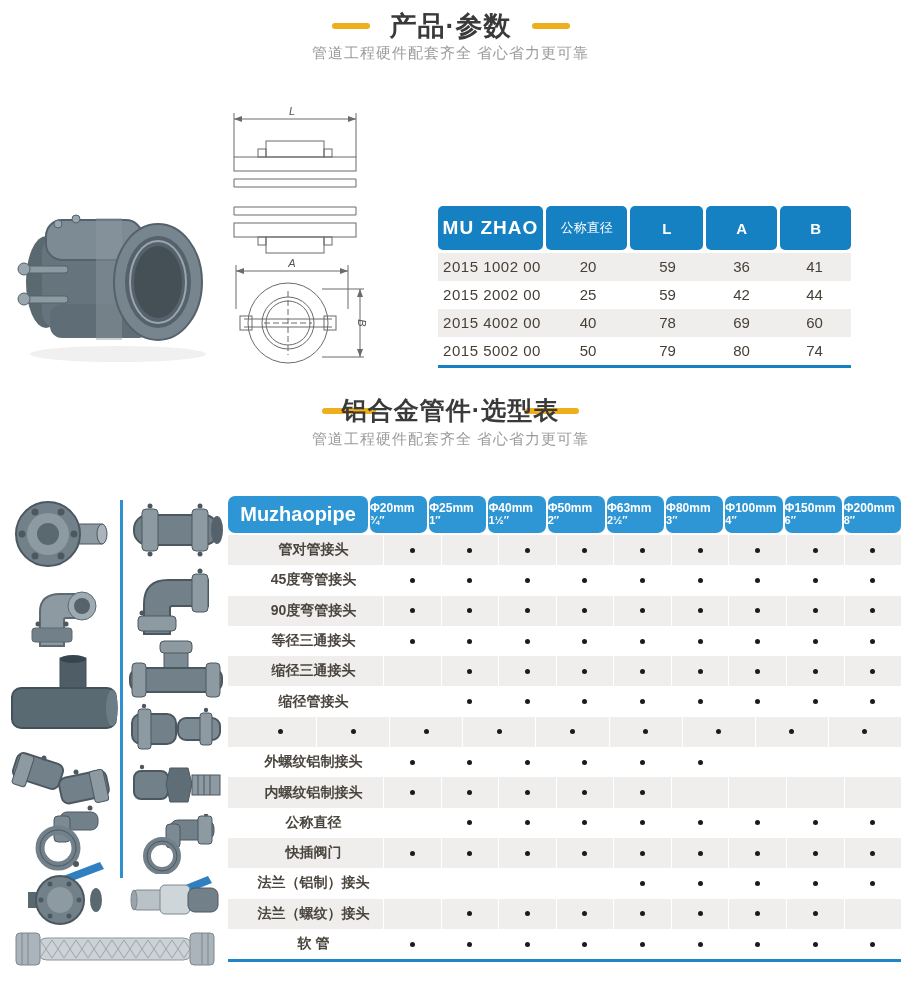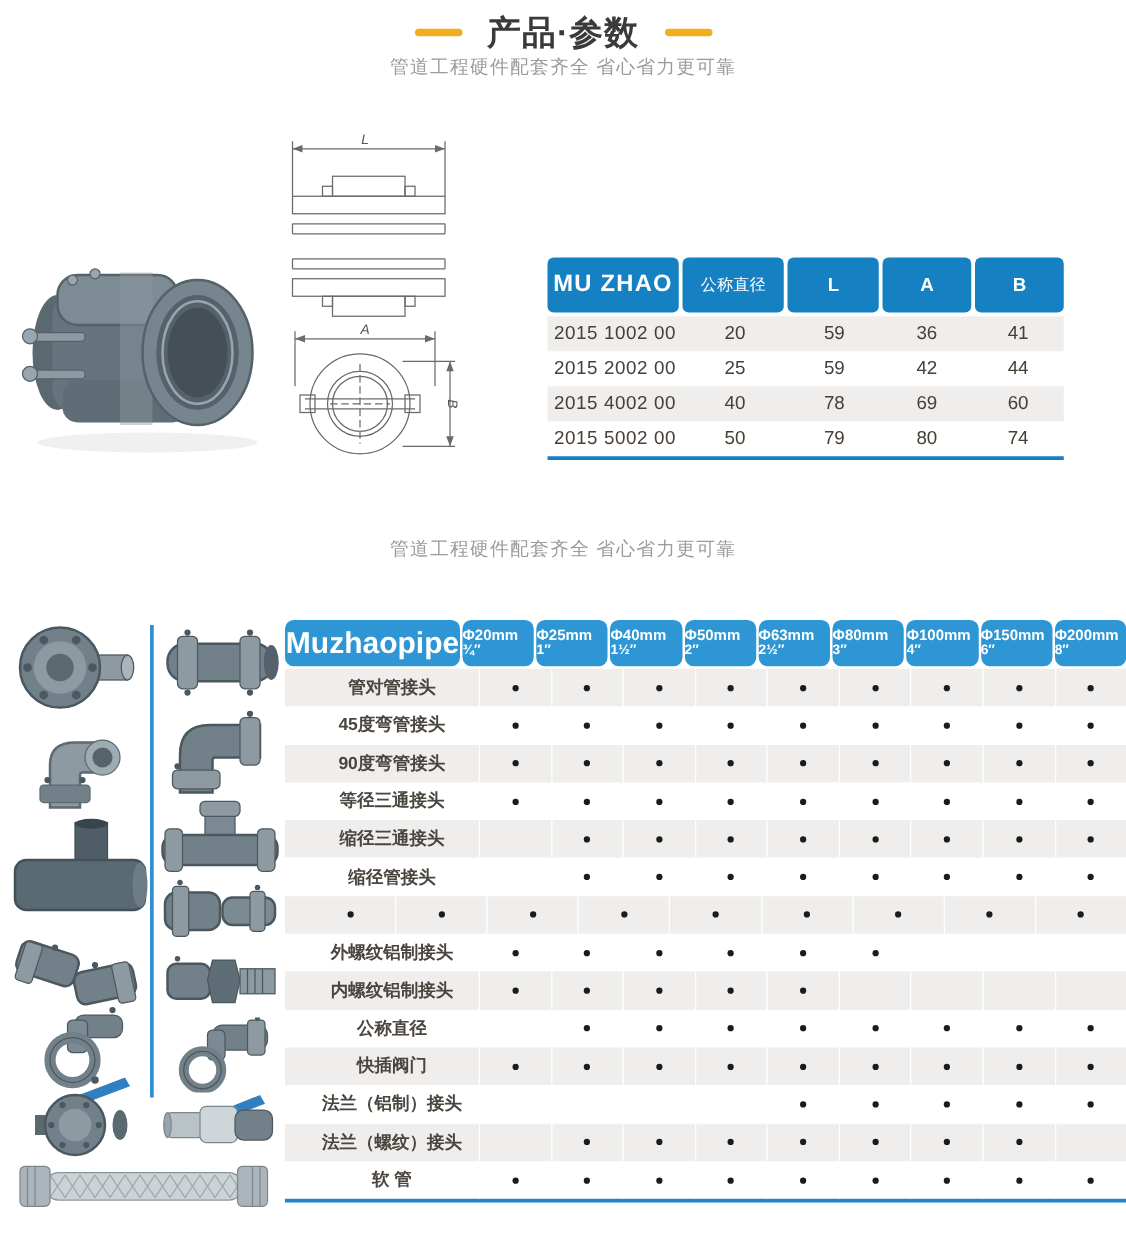--- a/index.html
+++ b/index.html
@@ -50,21 +50,21 @@
   
   .gallery{position:absolute;left:0;top:0;width:228px;height:993px;}
   .gal-item{position:absolute;}
   .gal-item svg{width:100%;height:100%;display:block;}
   .v-divider{position:absolute;left:120px;top:500px;width:3px;height:378px;background:var(--divider);}
 
   
   .sel-table{position:absolute;left:228px;top:496px;width:673px;}
   .sel-head{display:flex;gap:2px;height:37px;margin-bottom:2px;}
   .sel-brand{width:140px;flex:none;background:var(--blue2);color:#fff;border-radius:7px;
-    display:flex;align-items:center;justify-content:center;font-size:24px;font-weight:bold;}
+    display:flex;align-items:center;justify-content:center;font-size:20px;font-weight:bold;}
   .sel-col{flex:1;background:var(--blue2);color:#fff;border-radius:7px;
     display:flex;flex-direction:column;justify-content:center;line-height:1.08;}
   .sel-col .sz{font-size:12px;font-weight:bold;}
   .sel-col .in{font-size:11px;font-weight:bold;}
   .sel-body{border-bottom:3px solid var(--botline);}
   .sel-row{display:flex;height:30.3px;padding-left:16px;}
   .sel-row.gray{background:var(--rowgray);}
   .sel-label{width:140px;flex:none;display:flex;align-items:center;justify-content:center;
     font-size:14px;font-weight:bold;color:#4a453e;border-right:1px solid #fff;}
   .sel-cell{flex:1;display:flex;align-items:center;justify-content:center;border-right:1px solid #fff;}
@@ -190,20 +190,25 @@
         <div class="spec-row">
           <div class="w0">2015 5002 00</div>
           <div class="w1">50</div>
           <div class="w2">79</div>
           <div class="w3">80</div>
           <div class="w4">74</div>
         </div>
       </div>
   </div>
 
+  <div class="sec-head sec2-head">
+    <span class="dash l"></span>
+    <h2>铝合金管件·选型表</h2>
+    <span class="dash r"></span>
+  </div>
   <p class="subtitle s2">管道工程硬件配套齐全 省心省力更可靠</p>
 
   <div class="gallery" id="gallery">
       <div class="gal-item" style="left: 8px; top: 496px; width: 108px; height: 76px;">
         <svg viewBox="0 0 108 76">
           <rect x="64" y="28" width="30" height="20" fill="#8d9aa2" stroke="#4c5860"></rect>
           <ellipse cx="94" cy="38" rx="5" ry="10" fill="#aab4ba" stroke="#4c5860"></ellipse>
           <circle cx="40" cy="38" r="32" fill="#72808a" stroke="#4c5860" stroke-width="2"></circle>
           <circle cx="40" cy="38" r="21" fill="#8d9aa2"></circle>
           <circle cx="40" cy="38" r="11" fill="#5a6870"></circle>

